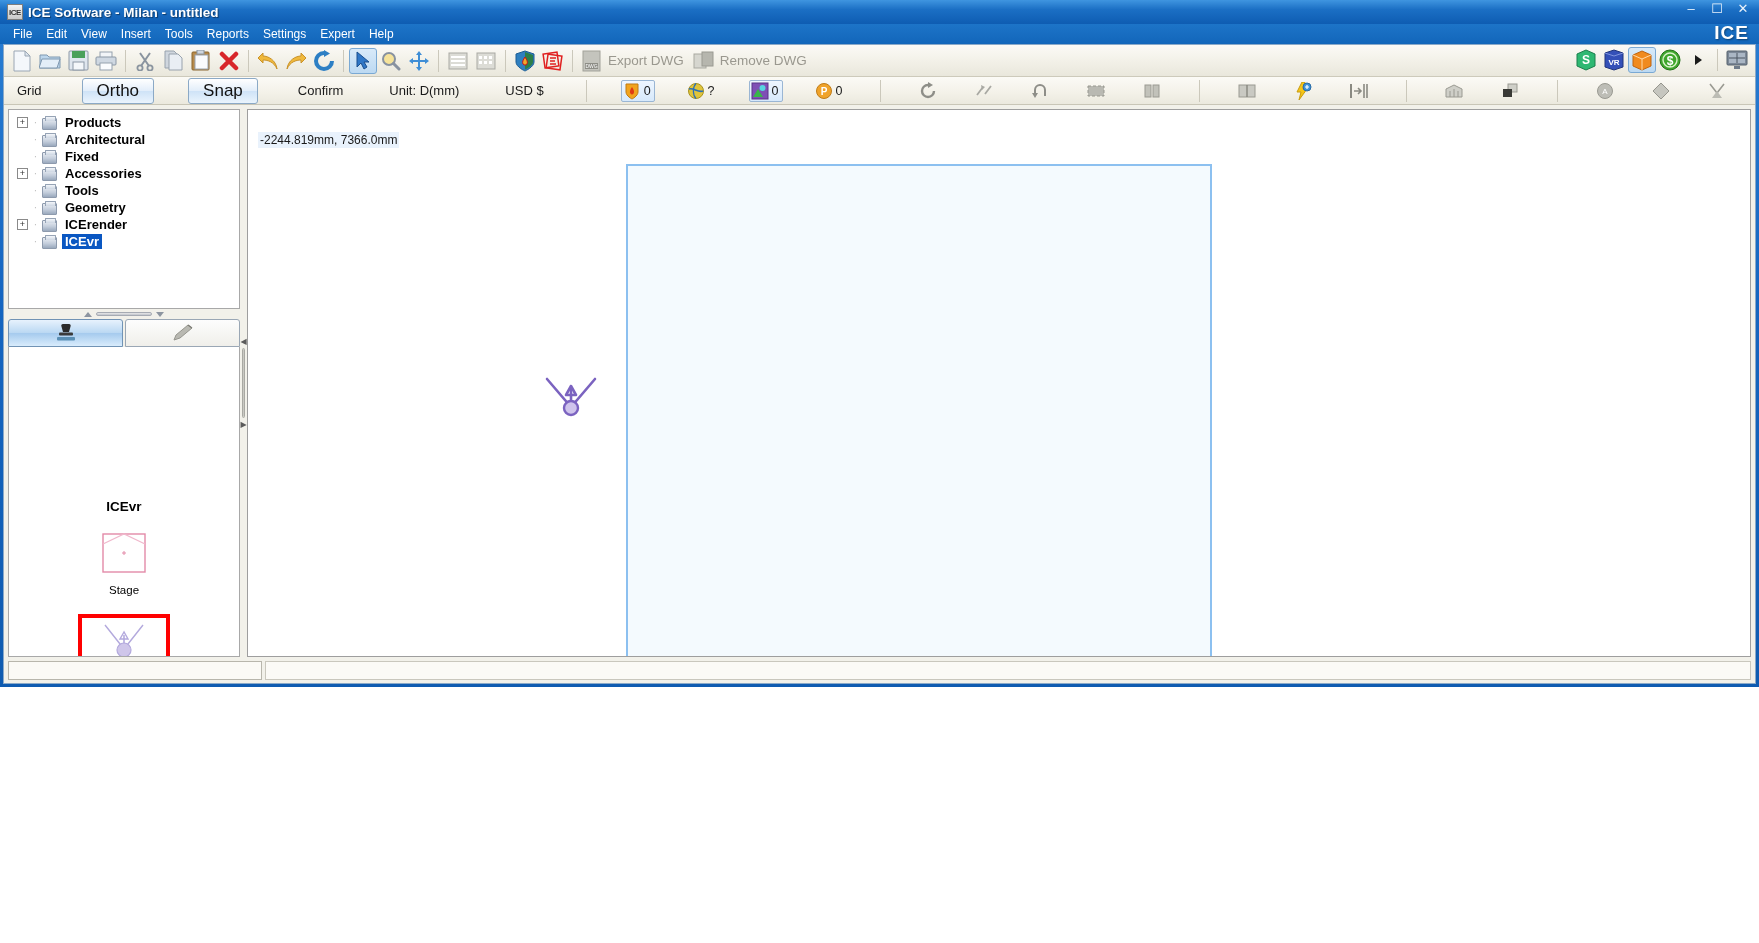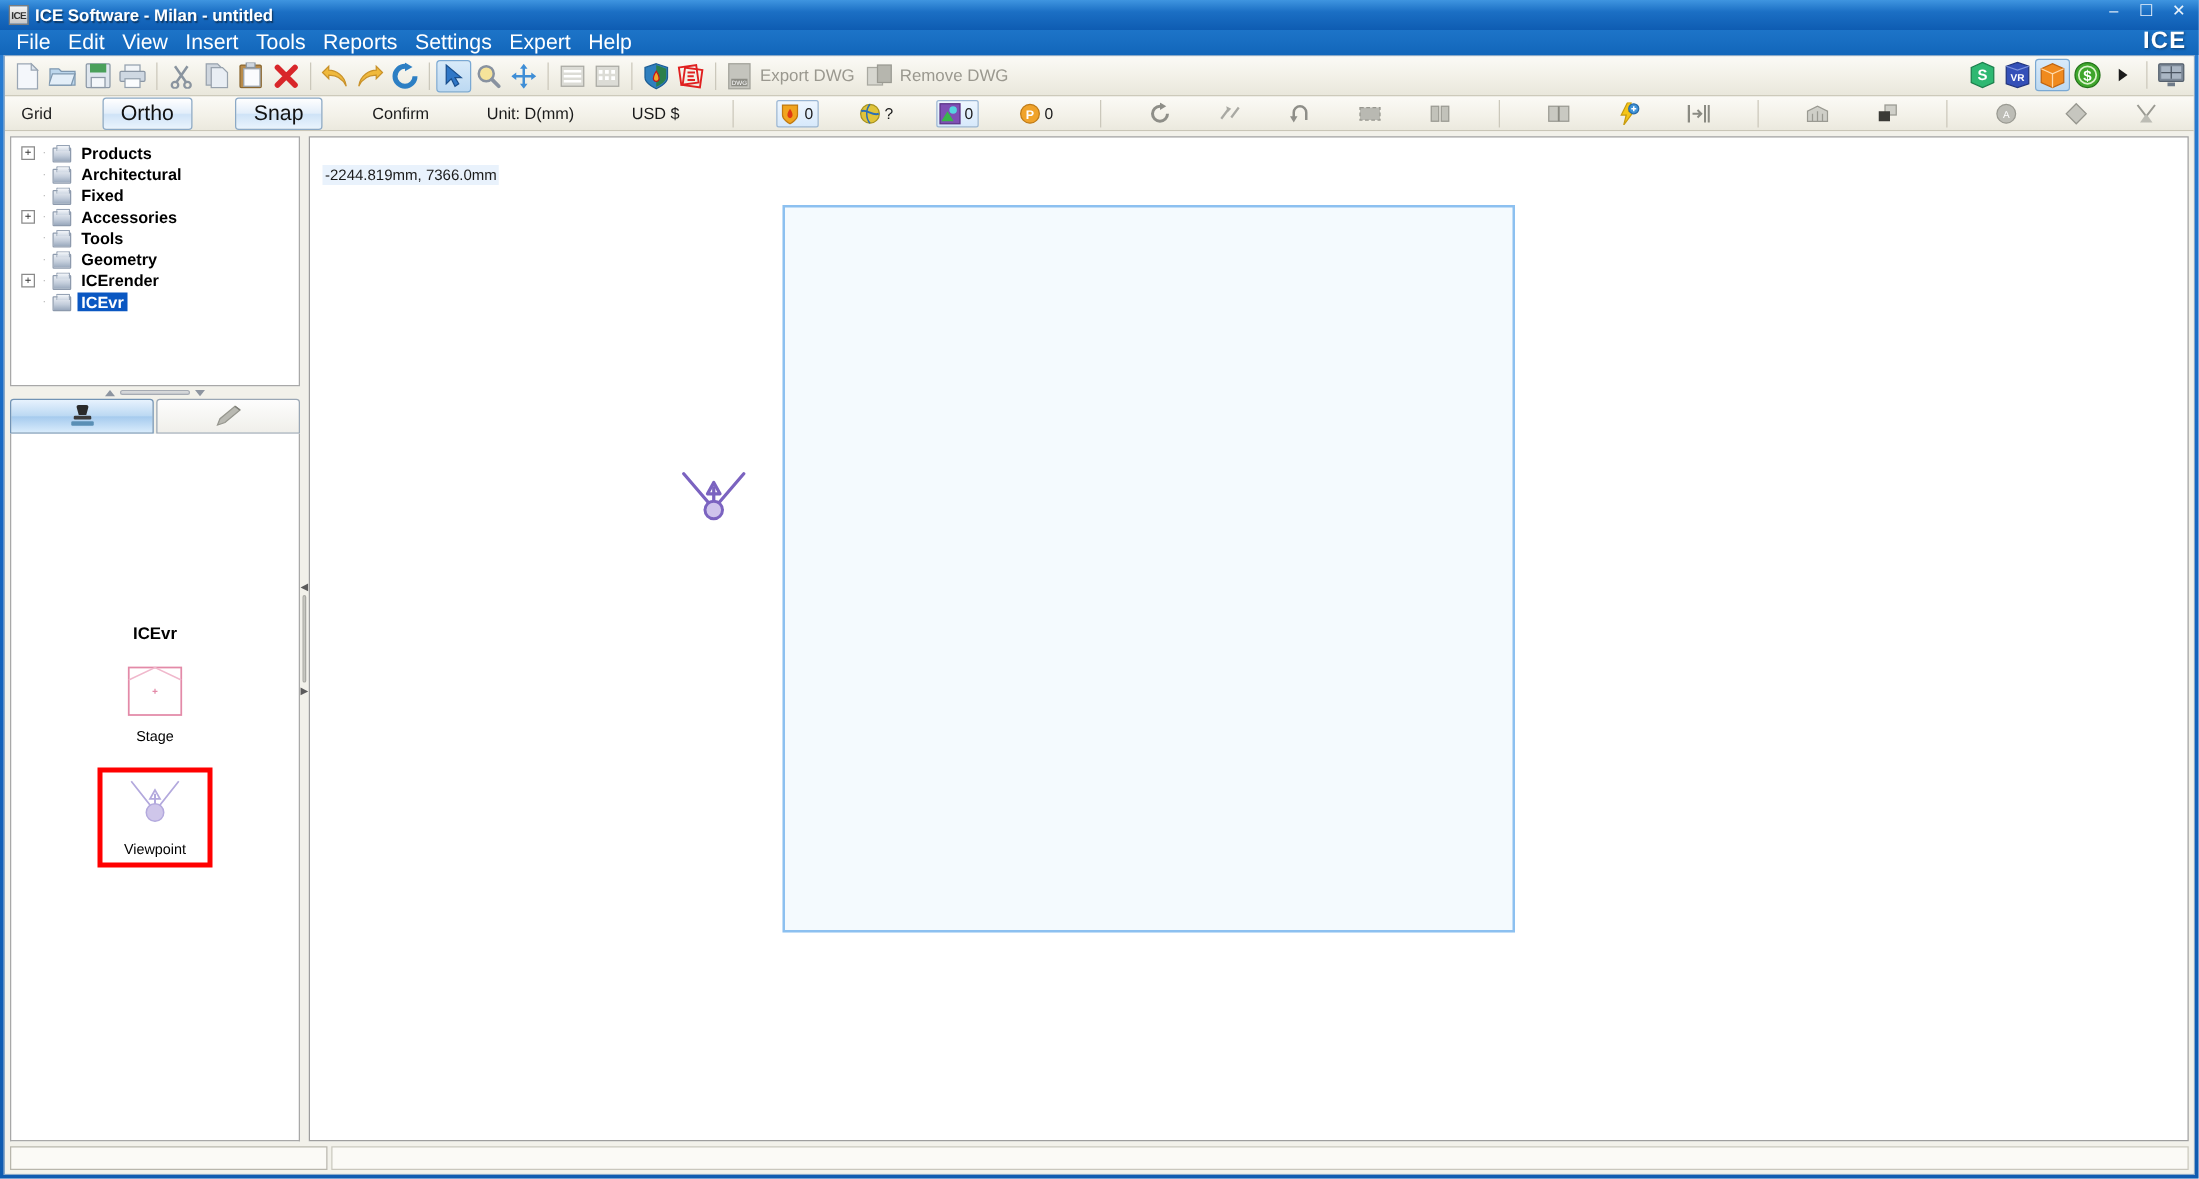--- a/index.html
+++ b/index.html
@@ -6,21 +6,21 @@
   html, body {
     margin: 0; padding: 0;
     width: 1759px; height: 943px;
     overflow: hidden;
     font-family: "Liberation Sans", sans-serif;
     font-size: 13px;
     background: #ffffff;
   }
   #app {
     position: relative;
-    width: 1759px; height: 943px;
+    width: 1759px; height: 687px;
     background: linear-gradient(180deg,#2a7fd4 0%, #1565c0 45%, #0f5bb0 100%);
     padding: 0;
     display: flex;
     flex-direction: column;
   }
 
   
   .titlebar {
     height: 24px;
     background: linear-gradient(180deg,#3f95e0 0%, #1b6fc4 40%, #0e5cb2 100%);
@@ -66,21 +66,21 @@
     height: 20px;
     background: linear-gradient(180deg,#1d74c8 0%, #1266ba 100%);
     display: flex;
     align-items: center;
     padding-left: 6px;
     position: relative;
     flex: none;
   }
   .menu-item {
     color: #ffffff;
-    font-size: 17px;
+    font-size: 12px;
     padding: 2px 7px;
     white-space: nowrap;
     cursor: default;
   }
   .ice-brand {
     position: absolute; right: 10px; top: -2px;
     color: #ffffff;
     font-size: 19px;
     font-weight: bold;
     letter-spacing: 1px;

